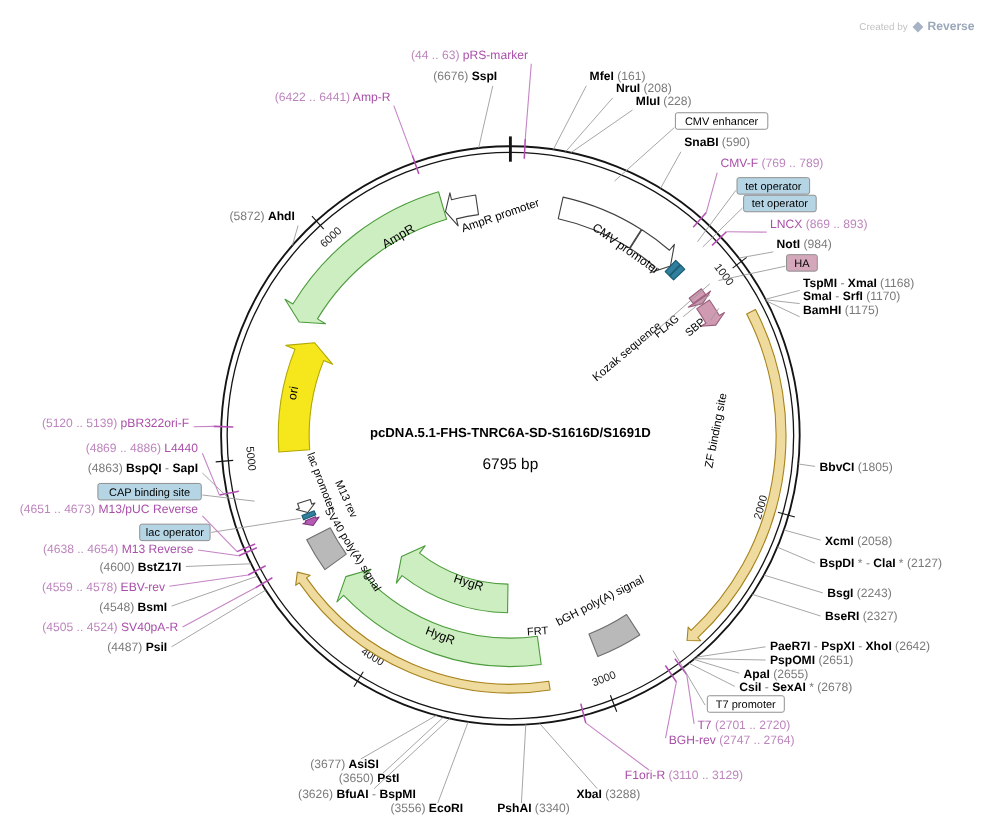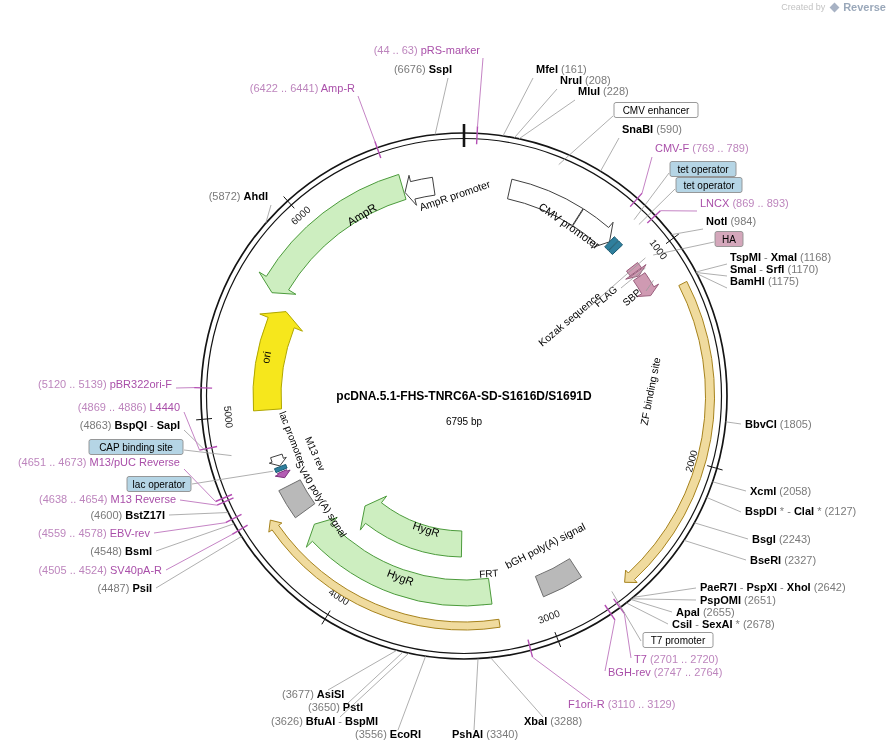--- a/index.html
+++ b/index.html
@@ -1,28 +1,28 @@
 <!DOCTYPE html>
 <html><head>
 <meta charset="utf-8">
 <style>
   html,body{margin:0;padding:0;background:#ffffff;}
   .canvas{position:relative;width:896px;height:751px;background:#ffffff;overflow:hidden;
           font-family:"Liberation Sans",sans-serif;}
   svg{position:absolute;left:0;top:0;}
   svg text{font-family:"Liberation Sans",sans-serif;}
-  .watermark{position:absolute;top:1px;right:10px;display:flex;align-items:center;
+  .watermark{position:absolute;top:18px;right:10px;display:flex;align-items:center;
              font-size:9px;color:#c3c3c3;}
   .wm-brand{font-size:11px;font-weight:bold;color:#9aa8ba;}
   .wm-diamond{display:inline-block;width:7px;height:7px;background:#a7b2c4;
               transform:rotate(45deg);margin:0 5px 0 6px;}
   .center-title{position:absolute;left:464px;top:396px;transform:translate(-50%,-52%);
                 width:320px;text-align:center;pointer-events:none;}
   .center-title .name{font-size:12px;font-weight:bold;color:#000;margin-top:27px;}
-  .center-title .size{font-size:10px;color:#000;margin-top:13px;}
+  .center-title .size{font-size:14px;color:#000;margin-top:13px;}
 </style>
 </head>
 <body>
 
 <div class="canvas">
   <svg id="map" width="896" height="751" viewBox="0 0 896 751">
       <g>
         <circle cx="464" cy="396" r="263" fill="none" stroke="#141414" stroke-width="1.7"></circle>
         <circle cx="464" cy="396" r="257.5" fill="none" stroke="#141414" stroke-width="1.2"></circle>
       </g>

